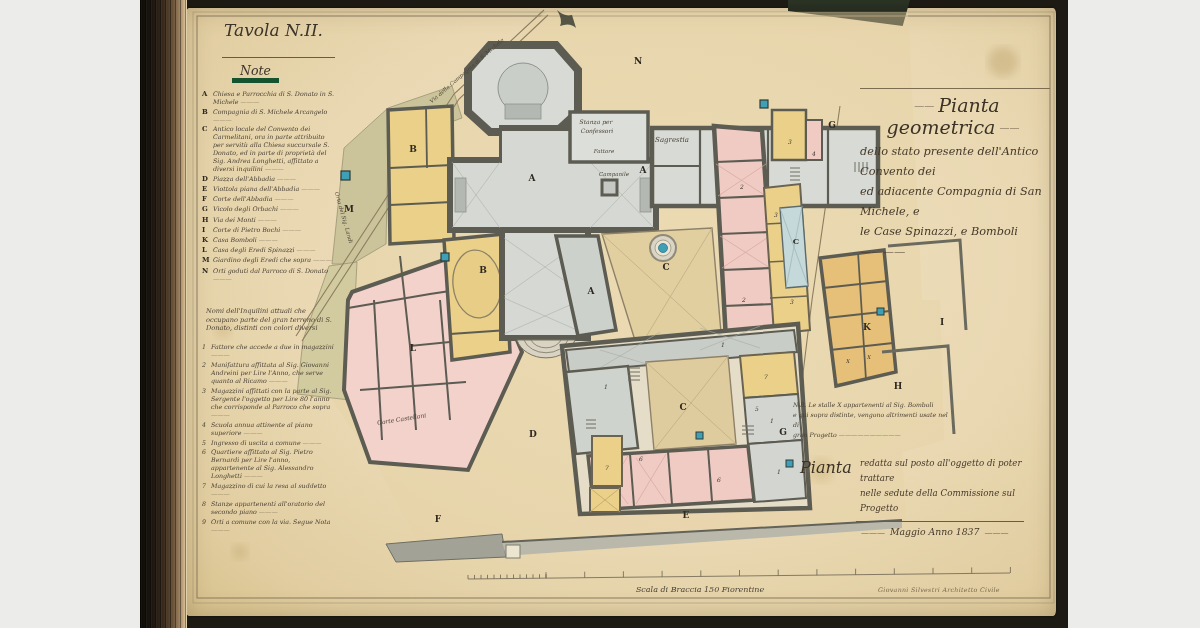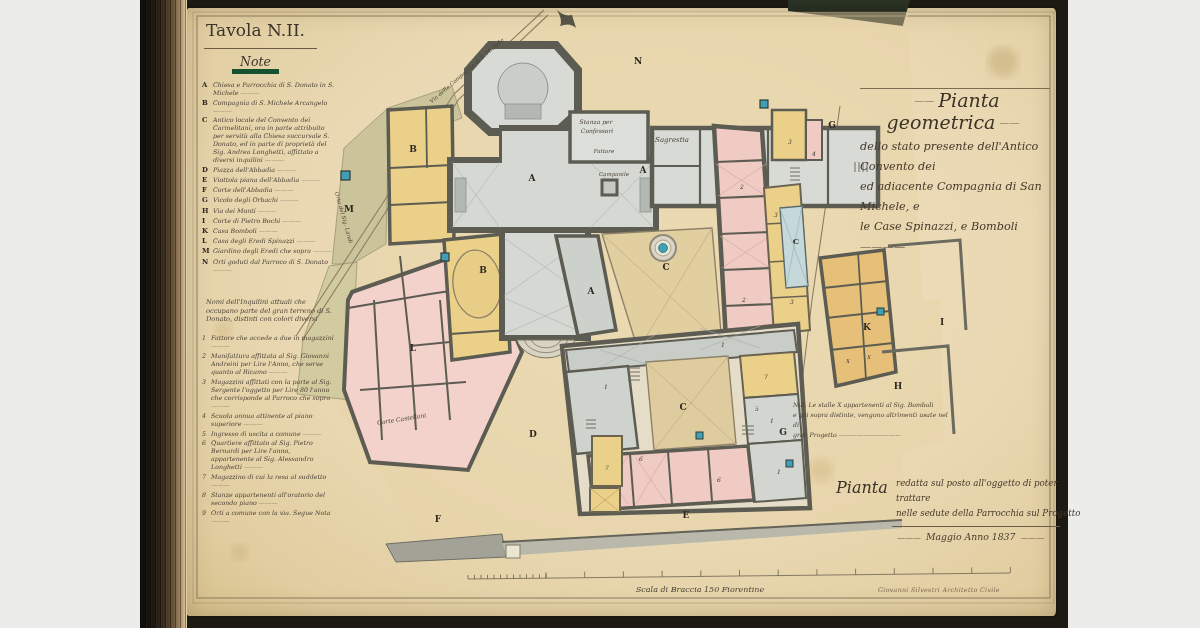--- a/index.html
+++ b/index.html
@@ -14,40 +14,40 @@
       linear-gradient(90deg,#0d0b07 0,#1e1711 28%,#392b1d 50%,#5c4730 66%,#846a4c 78%,#aa8d69 87%,#cdb58c 94%,#e5d5ae 100%);}
   .wedge{left:788px;top:0;width:122px;height:26px;
     background:linear-gradient(180deg,#2b3325,#1d2218);
     clip-path:polygon(0 0,100% 0,94% 100%,0 42%);}
   .sheet{left:186px;top:8px;width:870px;height:608px;border-radius:3px/6px;
     background:radial-gradient(ellipse at 55% 42%, #efe0be 0%, #e9d8b2 55%, #e1cda0 84%, #d6c08c 100%);
     box-shadow:inset 0 0 24px rgba(101,78,42,.30), 0 0 3px rgba(0,0,0,.45);}
   
   .layer{left:0;top:0;width:1200px;height:628px;z-index:30;}
   .lg{left:202px;top:20px;width:133px;}
-  .lg-title{font-size:17px;color:#3b342a;display:inline-block;
-            border-bottom:1px solid #6b5b45;padding:0 12px 8px 2px;margin-left:2px;}
+  .lg-title{font-style:italic;font-size:17px;color:#3b342a;display:inline-block;
+            border-bottom:1px solid #6b5b45;padding:0 12px 17px 2px;margin-left:20px;}
   .lg-note{font-style:italic;font-size:12.5px;color:#3b342a;margin:5px 0 7px 30px;
            display:inline-block;border-bottom:5px solid #14532d;padding:0 8px;}
   .lg-row{display:flex;font-style:italic;font-size:6.3px;line-height:1.27;
           color:#4c4337;margin-bottom:1.6px;}
   .lg-key{width:11px;flex:none;font-style:normal;font-weight:bold;font-size:6.8px;color:#2e2920;}
   .lg-text{flex:1;}
   .lg-text::after{content:" ———";color:#6b5b45;}
   .lg-para{font-style:italic;font-size:6.6px;line-height:1.36;color:#4c4337;
            margin:24px 0 10px 4px;}
   .tn-row{display:flex;font-style:italic;font-size:6.3px;line-height:1.26;
           color:#4c4337;margin-bottom:2px;}
   .tn-key{width:9px;flex:none;font-size:6.3px;}
-  .tblock{left:860px;top:88px;width:190px;border-top:1px solid #7c6c50;}
+  .tblock{left:860px;top:88px;width:190px;border-top:1px solid #7c6c50;padding-top:5px;}
   .tb-title{font-style:italic;font-size:19px;color:#3b3326;text-align:center;margin-bottom:4px;}
   .tb-title::before,.tb-title::after{content:"——";font-size:10px;color:#6b5b45;vertical-align:3px;padding:0 4px;}
   .tb-line{font-style:italic;font-size:11.3px;line-height:20px;color:#45392a;}
   .nb{left:793px;top:400px;width:162px;font-style:italic;font-size:6.2px;line-height:1.6;color:#4c4337;}
-  .proj{left:798px;top:476px;width:248px;margin-left:36px;}
+  .proj{left:798px;top:456px;width:248px;}
   .proj-lead{position:absolute;left:2px;top:2px;font-style:italic;font-size:16px;color:#3b3326;}
   .proj-lines{margin-left:62px;font-style:italic;font-size:8.7px;line-height:15px;color:#45392a;}
   .proj-rule{border-top:1px solid #6b5b45;margin:5px 0 0 58px;width:168px;}
   .proj-date{margin-left:58px;width:168px;font-style:italic;font-size:9.3px;
              color:#45392a;padding-top:4px;}
   .proj-date::before,.proj-date::after{content:"———";color:#6b5b45;font-size:8px;padding:0 5px;}
   .sig{left:878px;top:586px;width:175px;font-style:italic;font-size:6.3px;
        color:#7c6a4e;letter-spacing:.3px;}
   
   svg{position:absolute;left:0;top:0;z-index:20;}
@@ -434,20 +434,20 @@
         <div>N.B. Le stalle X appartenenti al Sig. Bomboli</div>
         <div>e qui sopra distinte, vengono altrimenti usate nel di</div>
         <div>gran Progetto ——————————</div>
       </div>
   </div>
 
   <div class="abs proj">
     <div class="proj-lead">Pianta</div>
     <div class="proj-lines">
         <div>redatta sul posto all'oggetto di poter trattare</div>
-        <div>nelle sedute della Parrocchia sul Progetto</div>
+        <div>nelle sedute della Commissione sul Progetto</div>
       </div>
     <div class="proj-rule"></div>
     <div class="proj-date">Maggio Anno 1837</div>
   </div>
 
   <div class="abs sig">Giovanni Silvestri Architetto Civile</div>
 </div>
 
 </body></html>

